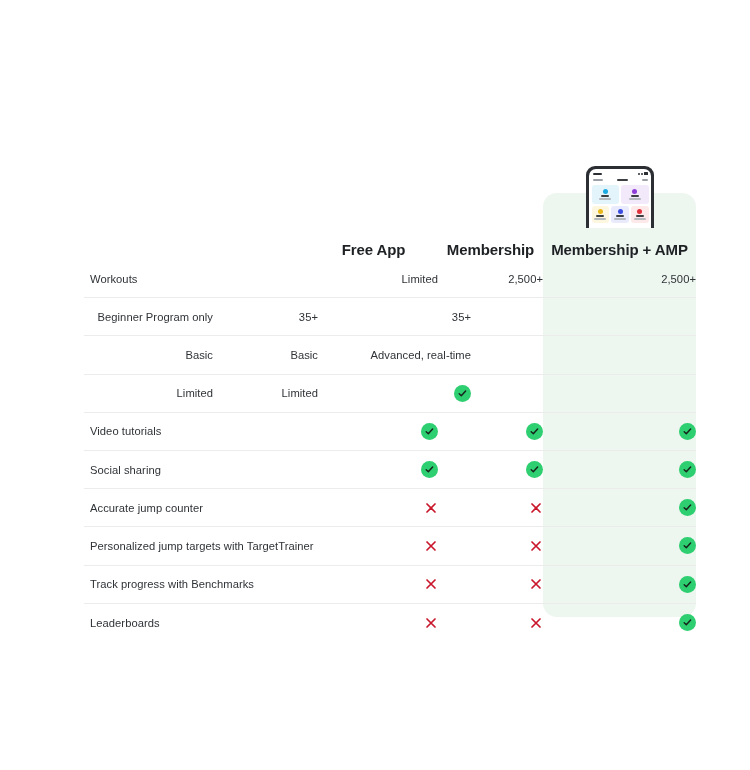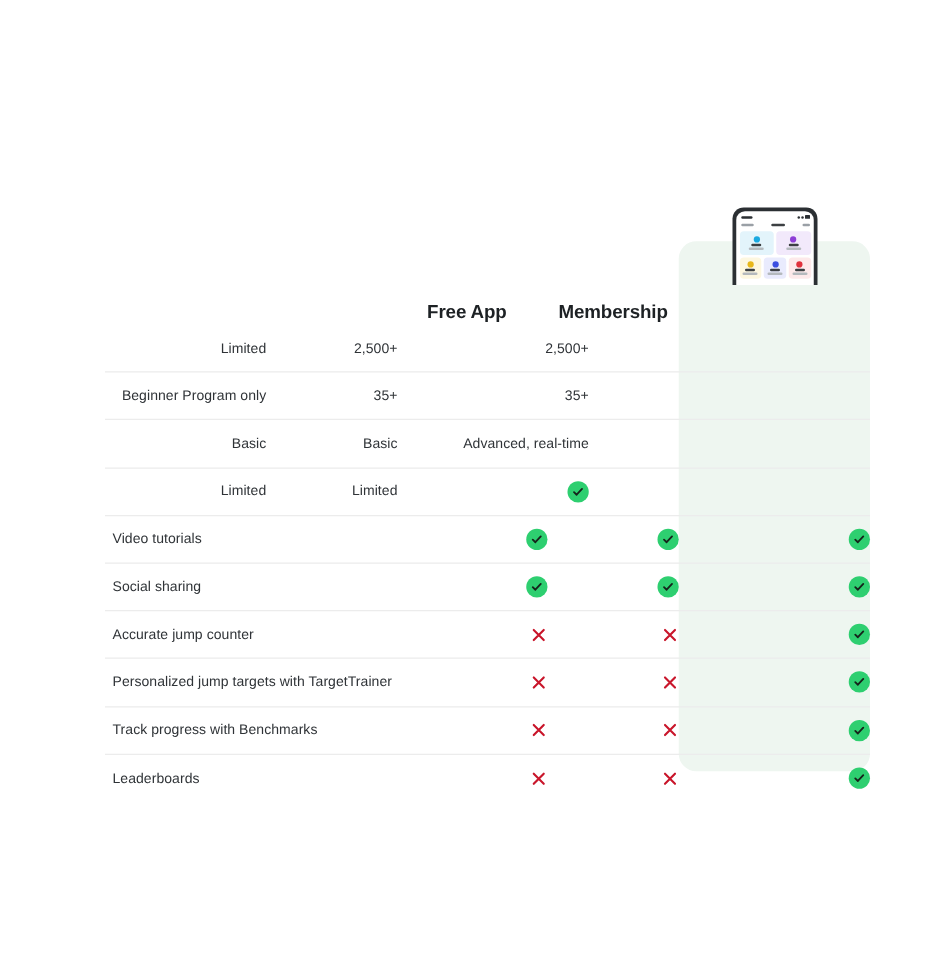--- a/index.html
+++ b/index.html
@@ -279,24 +279,26 @@
       </div>
     </div>
   </div>
 
   <div class="table">
 
     <div class="row header-row">
       <div class="cell-label hdr spacer"></div>
       <div class="cell-val free hdr">Free App</div>
       <div class="cell-val mem hdr">Membership</div>
+      <div class="cell-val amp hdr">Membership + AMP</div>
     </div>
 
     <div id="rows-container">
         <div class="row body-row">
+          <div class="cell-label">Workouts</div>
           <div class="cell-val free">Limited</div>
           <div class="cell-val mem">2,500+</div>
           <div class="cell-val amp">2,500+</div>
         </div>
         <div class="row body-row">
           <div class="cell-val free">Beginner Program only</div>
           <div class="cell-val mem">35+</div>
           <div class="cell-val amp">35+</div>
         </div>
         <div class="row body-row">

